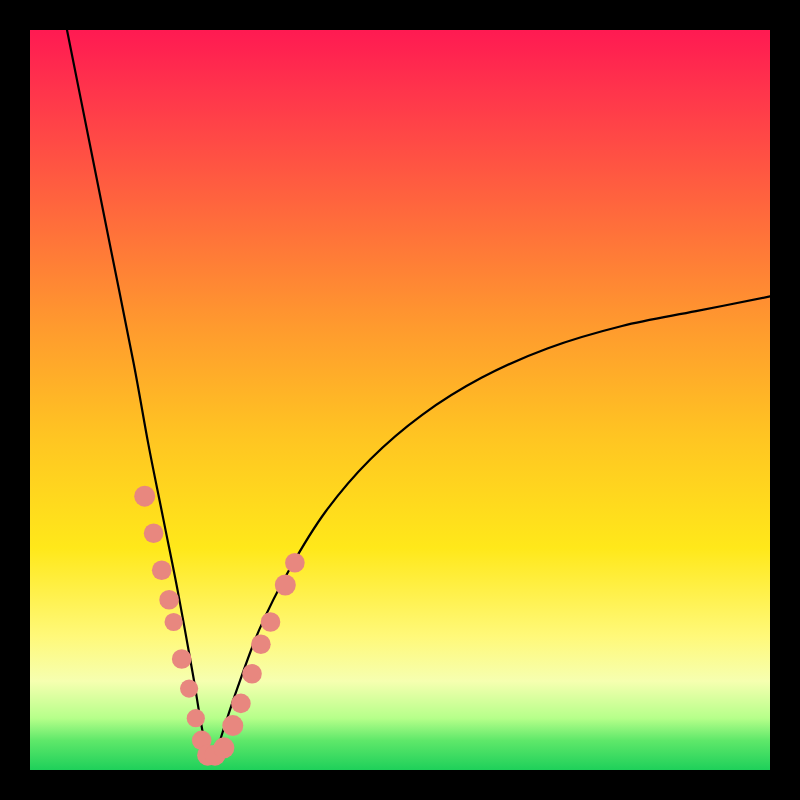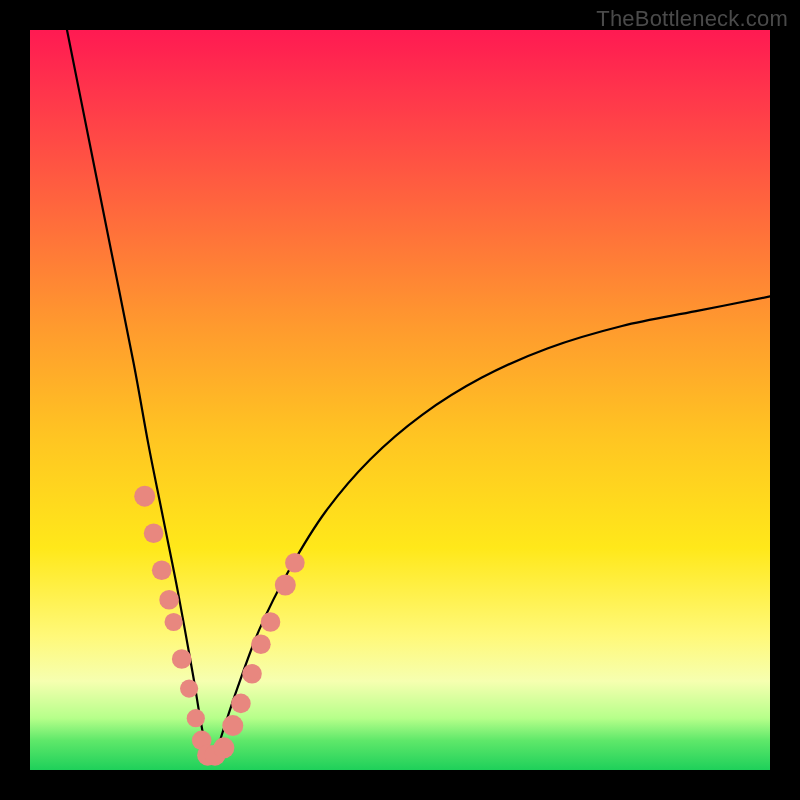--- a/index.html
+++ b/index.html
@@ -83,14 +83,13 @@
         <circle cx="202.8" cy="695.6" r="10.5" fill="#e8877f" stroke="#dd7a74" stroke-width="0"></circle>
         <circle cx="210.9" cy="673.4" r="9.8" fill="#e8877f" stroke="#dd7a74" stroke-width="0"></circle>
         <circle cx="222.0" cy="643.8" r="9.8" fill="#e8877f" stroke="#dd7a74" stroke-width="0"></circle>
         <circle cx="230.9" cy="614.2" r="9.8" fill="#e8877f" stroke="#dd7a74" stroke-width="0"></circle>
         <circle cx="240.5" cy="592.0" r="9.8" fill="#e8877f" stroke="#dd7a74" stroke-width="0"></circle>
         <circle cx="255.3" cy="555.0" r="10.5" fill="#e8877f" stroke="#dd7a74" stroke-width="0"></circle>
         <circle cx="264.9" cy="532.8" r="9.8" fill="#e8877f" stroke="#dd7a74" stroke-width="0"></circle>
       </g>
   </svg>
 
-  <div class="watermark">TheBottleneck.com</div>
 </div>
 
 </body></html>

